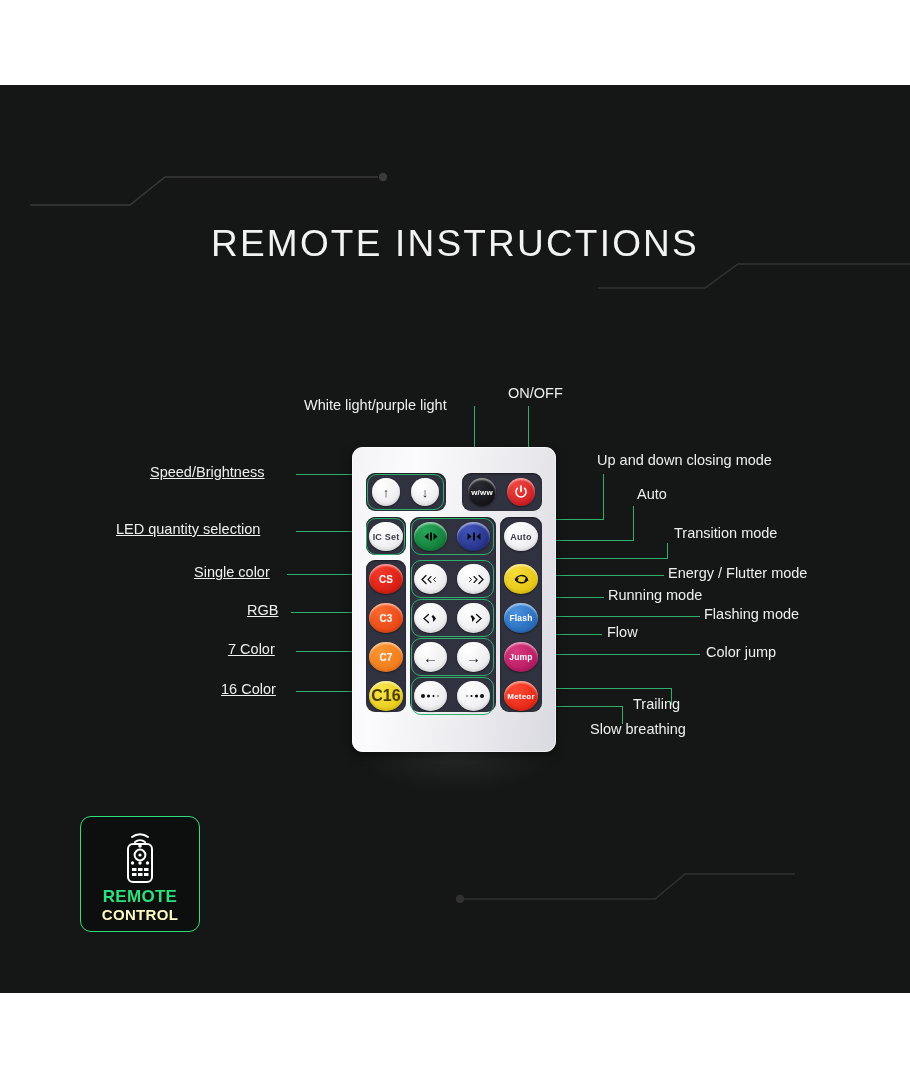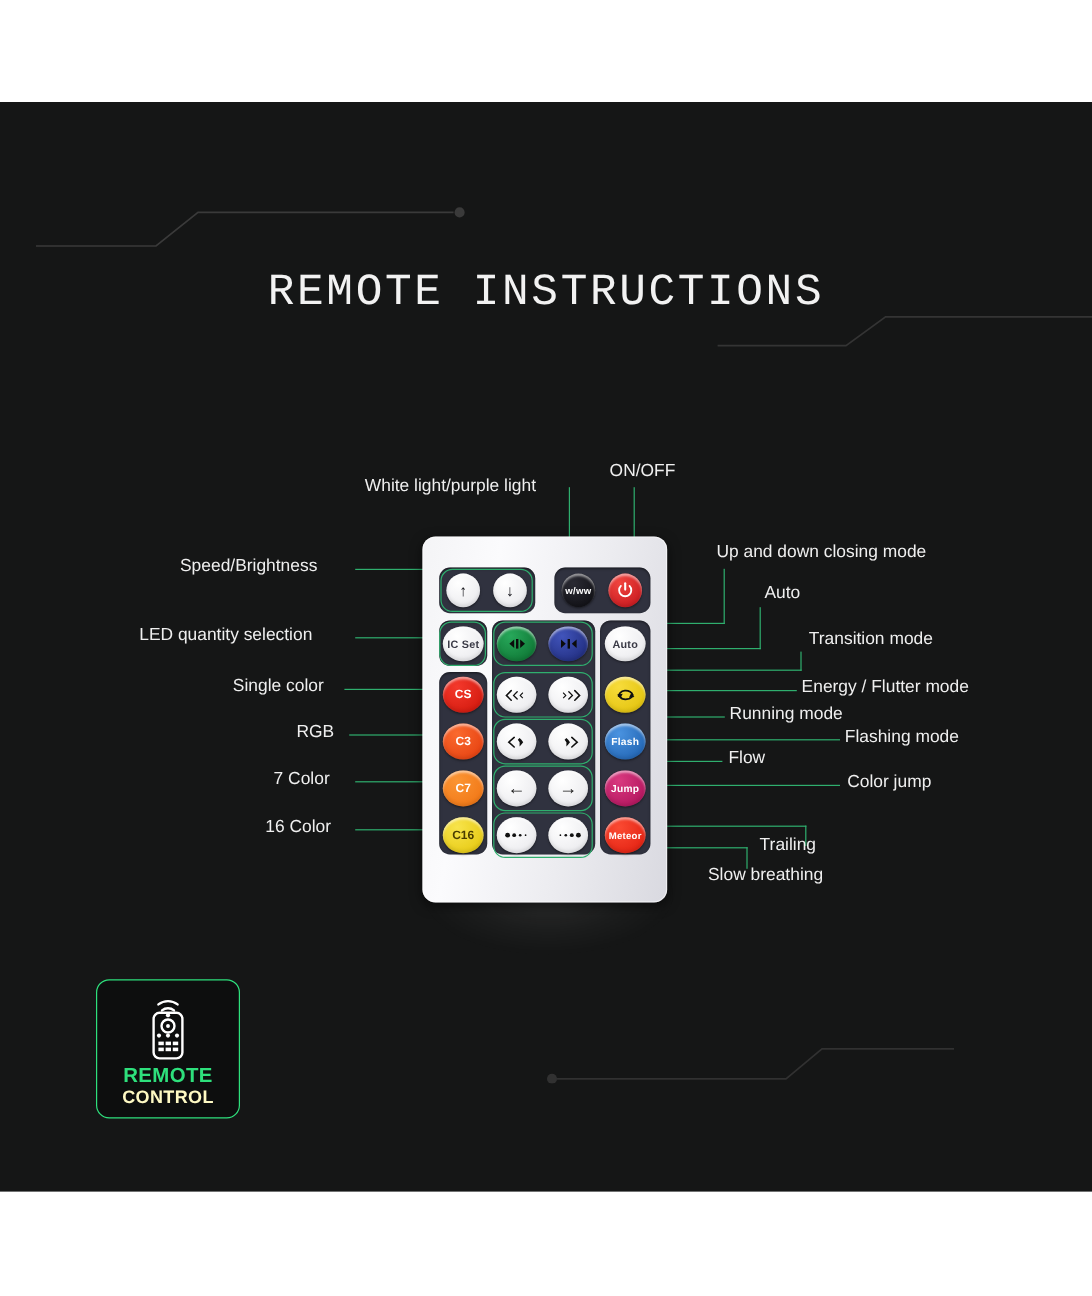--- a/index.html
+++ b/index.html
@@ -10,21 +10,21 @@
   
   .panel{position:absolute;left:0;top:85px;width:910px;height:908px;background:#151616;overflow:hidden;}
 
   
   .deco{position:absolute;pointer-events:none;}
 
   
   .title{
     position:absolute;left:0;top:223px;width:910px;text-align:center;
     color:#f2f2f2;font-size:37px;letter-spacing:2.2px;font-weight:300;
-    font-family:Liberation Mono, monospace;
+    font-family:Liberation Sans, sans-serif;
   }
 
   
   .remote-wrap{position:absolute;left:352px;top:447px;width:204px;height:305px;}
   .remote-shadow{
     position:absolute;left:352px;top:735px;width:210px;height:60px;
     background:radial-gradient(ellipse at 50% 18%, rgba(255,255,255,0.10) 0%, rgba(255,255,255,0.03) 42%, rgba(255,255,255,0) 72%);
     filter:blur(3px);
   }
   .remote-body{
@@ -44,21 +44,21 @@
   .btn{position:absolute;border-radius:50%;display:flex;align-items:center;justify-content:center;
        font-size:9px;font-weight:700;color:#3a3a46;font-family:"Liberation Sans",sans-serif;
        box-shadow:0 1px 2px rgba(0,0,0,.45), inset 0 -2px 3px rgba(0,0,0,.10), inset 0 2px 2px rgba(255,255,255,.55);}
   .btn.white{background:radial-gradient(circle at 35% 28%,#ffffff,#e6e6ea);}
   .btn.lbl{font-size:8.5px;letter-spacing:.2px;}
 
   .ghl{position:absolute;border:1.4px solid #2faf6e;border-radius:10px;box-sizing:border-box;}
 
   
   .lab{position:absolute;color:#efefef;font-size:14.5px;font-family:"Liberation Sans",sans-serif;white-space:nowrap;}
-  .lab.r{text-align:right;}
+  .lab.r{text-align:right;text-decoration:underline;}
 
   
   .ld{position:absolute;background:#2faf6e;}
   .ld.h{height:1.4px;}
   .ld.v{width:1.4px;}
 
   
   .badge{position:absolute;left:80px;top:816px;width:118px;height:114px;border:1.6px solid #2ee07c;border-radius:11px;background:#0d0e0e;}
   .badge-ico{position:absolute;left:50%;top:11px;transform:translateX(-50%);}
   .badge-t1{position:absolute;left:0;right:0;top:70px;text-align:center;color:#2ee07c;font-size:17px;font-weight:700;letter-spacing:.3px;}
@@ -232,21 +232,21 @@
     <div class="btn lbl" style="left:152px;top:156px;width:34px;height:30px;background:radial-gradient(circle at 35% 28%,#4a93e0,#1a5cab);color:#ffffff;font-size:8.5px;">Flash</div>
 
     <div class="btn" style="left:17px;top:195px;width:34px;height:30px;background:radial-gradient(circle at 35% 28%,#fb9533,#ef7111);color:#ffffff;font-size:10px;">C7</div>
 
     <div class="btn white" style="left:62px;top:195px;width:33px;height:30px;font-size:15px;color:#111;">←</div>
     <div class="btn white" style="left:105px;top:195px;width:33px;height:30px;font-size:15px;color:#111;">→</div>
     <div class="ghl" style="left:59px;top:191px;width:83px;height:38px;"></div>
 
     <div class="btn lbl" style="left:152px;top:195px;width:34px;height:30px;background:radial-gradient(circle at 35% 28%,#d9397f,#ab0e58);color:#ffffff;font-size:8.5px;">Jump</div>
 
-    <div class="btn" style="left:17px;top:234px;width:34px;height:30px;background:radial-gradient(circle at 35% 28%,#f8e44c,#e3c407);color:#4a3d00;font-size:10px;">C16</div>
+    <div class="btn" style="left:17px;top:234px;width:34px;height:30px;background:radial-gradient(circle at 35% 28%,#f8e44c,#e3c407);color:#4a3d00;font-size:16px;">C16</div>
 
     <div class="btn white" style="left:62px;top:234px;width:33px;height:30px;">
       <svg width="24" height="8" viewBox="0 0 48 16">
         <circle cx="8" cy="8" r="4" fill="#111"></circle>
           <circle cx="19" cy="8" r="3.2" fill="#111"></circle>
         <circle cx="29" cy="8" r="2.2" fill="#111"></circle>
           <circle cx="38" cy="8" r="1.4" fill="#111"></circle>
       </svg>
     </div>
     <div class="btn white" style="left:105px;top:234px;width:33px;height:30px;">

